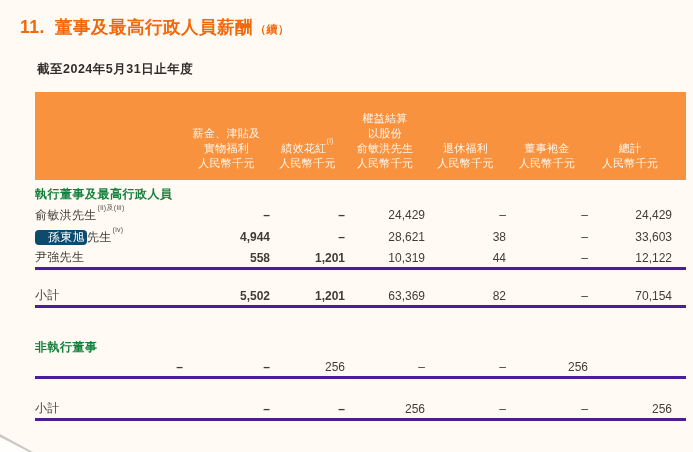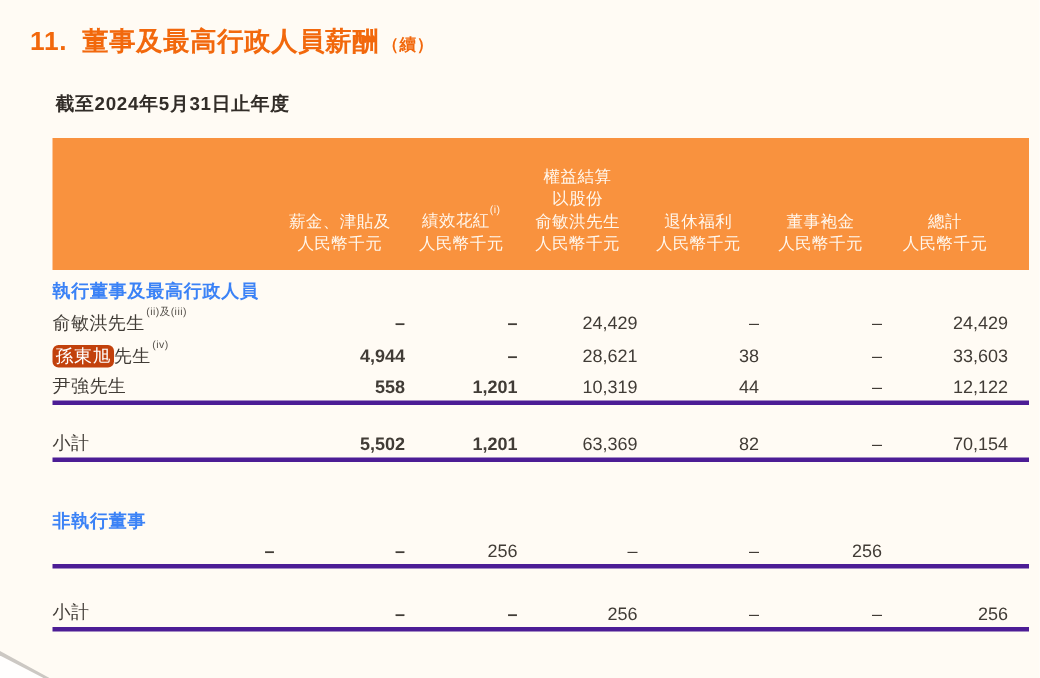--- a/index.html
+++ b/index.html
@@ -22,51 +22,52 @@
     padding-right:14px;
   }
   .thead {
     background:#F9923E; height:88px; align-items:end; padding-bottom:9px;
   }
   .hcell {
     text-align:center; color:#FFF7ED; font-size:11px; line-height:15px; letter-spacing:.3px;
   }
   .hcell sup { font-size:7px; position:relative; top:-4px; }
 
-  .sec-heading { font-size:12px; font-weight:700; color:#3b82f6; height:19px; line-height:19px; letter-spacing:.5px; }
+  .sec-heading { font-size:12px; font-weight:700; color:#15803d; height:19px; line-height:19px; letter-spacing:.5px; }
   .row { height:22px; align-items:center; font-size:12px; color:#413C36; }
   .row .label { text-align:left; letter-spacing:.3px; }
   .row .num { text-align:right; font-variant-numeric:tabular-nums; }
   .row .b { font-weight:700; }
   .row sup { font-size:7px; color:#55504A; position:relative; top:-4px; margin-left:1px; }
   .ruled { border-bottom:3px solid #4c1d95; }
   .subtotal { margin-top:16px; }
   .sec2 { margin-top:30px; }
   .subtotal2 { margin-top:20px; }
-  .hl { background:#c2410c; color:#FFFFFF; border-radius:4px; padding:0 2px 1px 2px;margin-top:29px; }
+  .hl { background:#0c4a6e; color:#FFFFFF; border-radius:4px; padding:0 2px 1px 13px;margin-top:29px; }
 
   .corner-shadow { position:absolute; left:0; bottom:0; width:33px; height:18px; background:#CCC8C3; clip-path:polygon(0 100%,0 0,100% 100%); }
   .corner-white  { position:absolute; left:0; bottom:0; width:29px; height:15px; background:#FFFEFD; clip-path:polygon(0 100%,0 0,100% 100%); }
 </style>
 </head>
 <body>
 
 <div class="page">
 
   <h1 class="title"><span class="tnum">11.</span><span>董事及最高行政人員薪酬</span><span class="tsuffix">（續）</span></h1>
 
 
   <p class="period">截至2024年5月31日止年度</p>
 
   <div class="table">
 
     <div class="grid thead">
       <div class="hcell"></div>
       <div class="hcell">
         <div>薪金、津貼及</div>
+        <div>實物福利</div>
         <div>人民幣千元</div>
       </div>
       <div class="hcell">
         <div><span>績效花紅</span><sup>(i)</sup></div>
         <div>人民幣千元</div>
       </div>
       <div class="hcell">
         <div>權益結算</div>
         <div>以股份</div>
         <div>俞敏洪先生</div>

